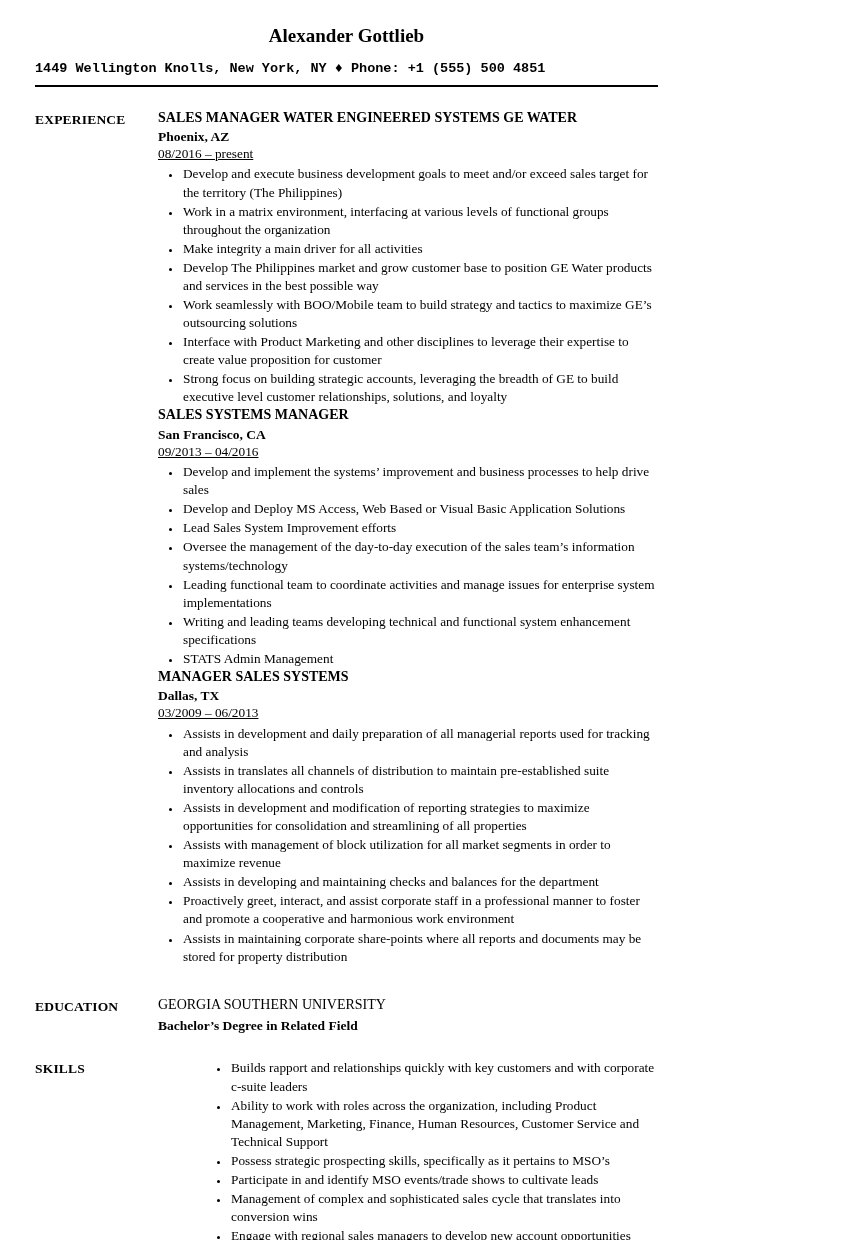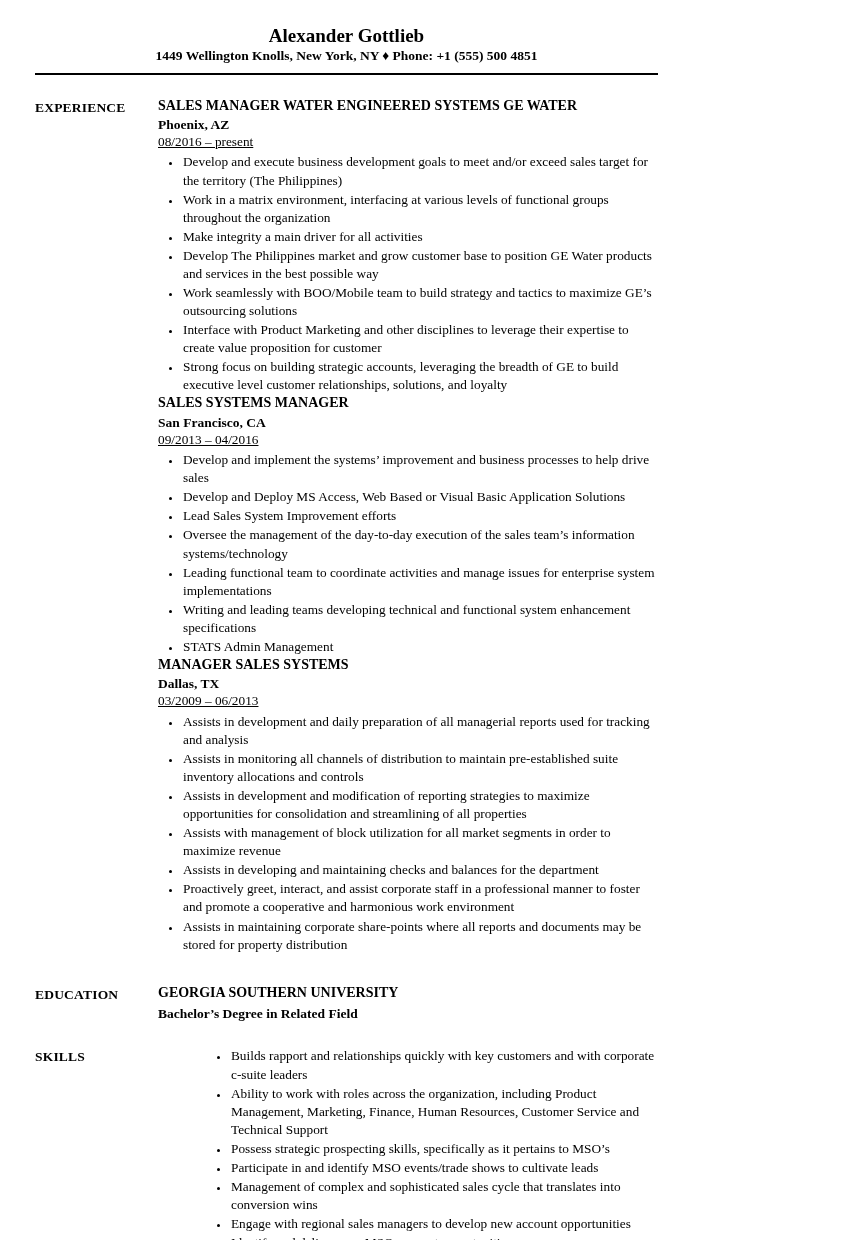--- a/index.html
+++ b/index.html
@@ -22,23 +22,24 @@
   }
   
   .name {
     text-align: center;
     font-weight: bold;
     font-size: 19px;
     line-height: 1.2;
     margin-top: 5px;
   }
   .contact {
-    text-align: center;
     font-weight: bold;
     font-size: 13.5px;
+    margin-top: 13px;
+    font-family: Liberation Mono, monospace;
   }
   .rule {
     height: 0;
     border-bottom: 2.5px solid #000000;
     margin-top: 9px;
   }
   
   .section {
     display: flex;
     align-items: flex-start;
@@ -86,21 +87,21 @@
     font-size: 13.3px;
     line-height: 1.36;
     margin-top: 1px;
     padding-left: 1px;
   }
   ul.bullets li::marker {
     font-size: 11px;
   }
   
   .edu-school {
-    font-weight: bold;
+    font-weight: normal;
     font-size: 14px;
     line-height: 1.3;
   }
   .edu-degree {
     font-weight: bold;
     font-size: 13.5px;
     line-height: 1.3;
     margin-top: 3px;
   }
   .section-education { margin-top: 30px; }
@@ -148,21 +149,21 @@
           <li>STATS Admin Management</li>
         </ul>
       </div>
 
       <div class="job">
         <div class="job-title">MANAGER SALES SYSTEMS</div>
         <div class="job-location">Dallas, TX</div>
         <div class="job-dates">03/2009 – 06/2013</div>
         <ul class="bullets">
           <li>Assists in development and daily preparation of all managerial reports used for tracking and analysis</li>
-          <li>Assists in monitoring all channels of distribution to maintain pre-established suite inventory allocations and controls</li>
+          <li>Assists in translates all channels of distribution to maintain pre-established suite inventory allocations and controls</li>
           <li>Assists in development and modification of reporting strategies to maximize opportunities for consolidation and streamlining of all properties</li>
           <li>Assists with management of block utilization for all market segments in order to maximize revenue</li>
           <li>Assists in developing and maintaining checks and balances for the department</li>
           <li>Proactively greet, interact, and assist corporate staff in a professional manner to foster and promote a cooperative and harmonious work environment</li>
           <li>Assists in maintaining corporate share-points where all reports and documents may be stored for property distribution</li>
         </ul>
       </div>
 
     </div>
   </div>

